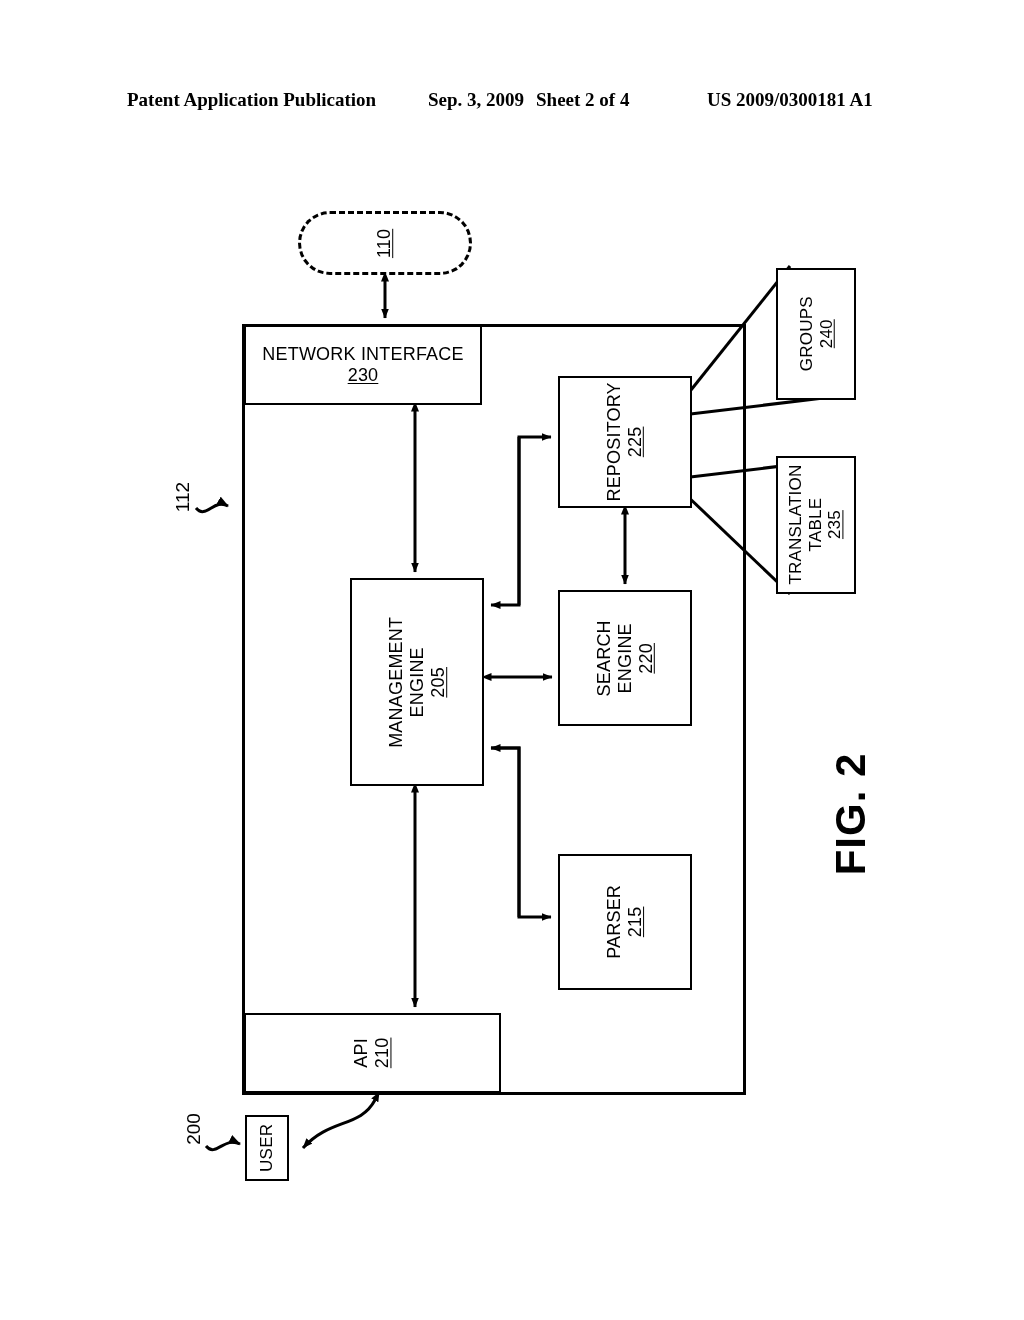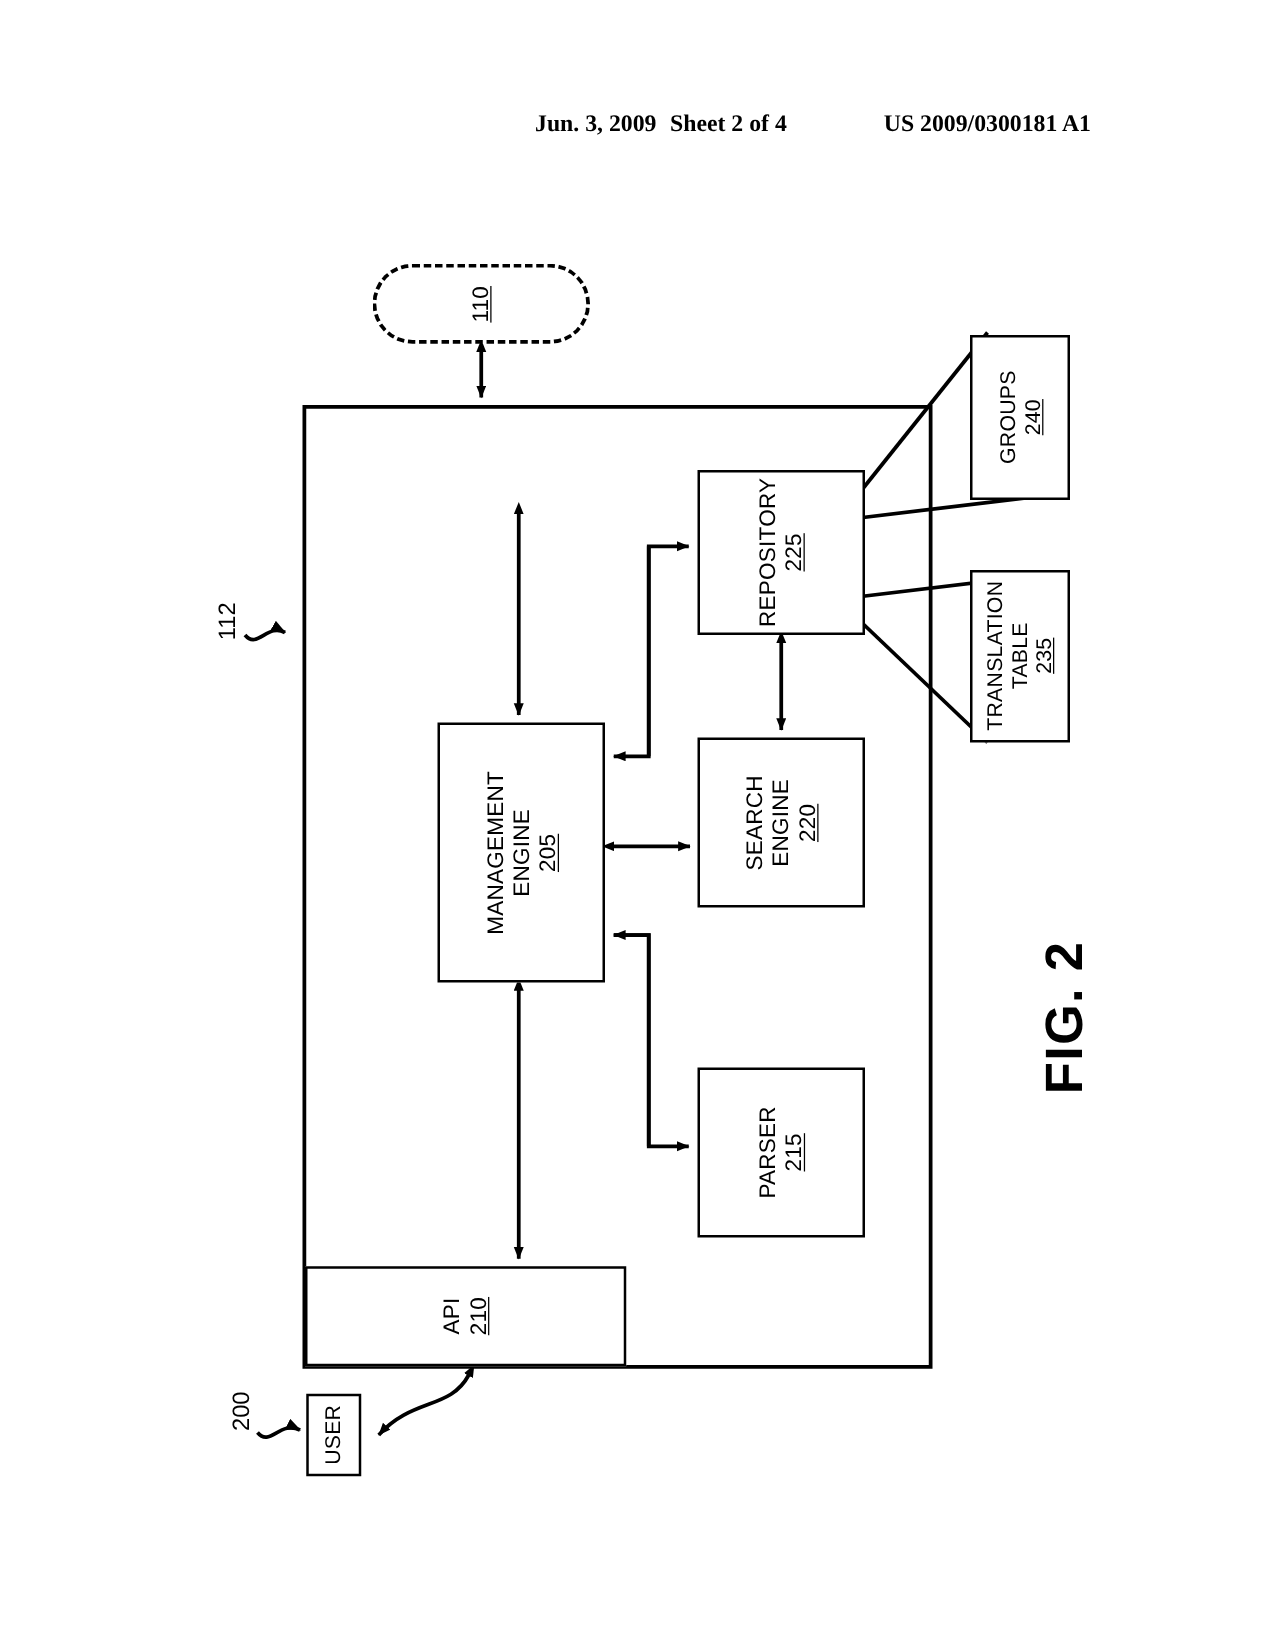--- a/index.html
+++ b/index.html
@@ -150,21 +150,22 @@
   #box-network-cloud .boxlabel{ font-size: 18px; }
 
   #ref-112 { left: 168px; top: 486px; font-size: 19px; }
   #ref-200 { left: 178px; top: 1118px; font-size: 19px; }
   #fig-caption { left: 790px; top: 790px; }
 </style>
 </head>
 <body>
 
 <div id="page-header">
-  <span class="hdr-cell" id="hdr-date">Jun. 3, 2009</span>
+  <span class="hdr-cell" id="hdr-pub">Patent Application Publication</span>
+  <span class="hdr-cell" id="hdr-date">Sep. 3, 2009</span>
   <span class="hdr-cell" id="hdr-sheet">Sheet 2 of 4</span>
   <span class="hdr-cell" id="hdr-docnum">US 2009/0300181 A1</span>
 </div>
 
 <div id="figure-canvas">
 
   <svg id="figure-svg" viewBox="0 0 1024 1320">
     <defs>
       <marker id="arrowEnd" markerWidth="12" markerHeight="12" refX="9.5" refY="4" orient="auto" markerUnits="userSpaceOnUse">
         <path d="M0,0 L10,4 L0,8 z" fill="#000"></path>
@@ -213,20 +214,28 @@
   <div class="dbox dashed rot90" id="box-network-cloud">
     <div class="boxlabel">
       <span class="boxlabel-inner">
         <span class="refnum">110</span>
       </span>
     </div>
   </div>
 
   <div class="dbox outer" id="box-outer"></div>
 
+  <div class="dbox" id="box-netif">
+    <div class="boxlabel">
+      <span class="boxlabel-inner">
+        <span>NETWORK INTERFACE</span>
+        <span class="refnum">230</span>
+      </span>
+    </div>
+  </div>
 
   <div class="dbox rot90" id="box-mgmt">
     <div class="boxlabel">
       <span class="boxlabel-inner">
         <span>MANAGEMENT</span><br>
         <span>ENGINE</span>
         <span class="refnum">205</span>
       </span>
     </div>
   </div>

